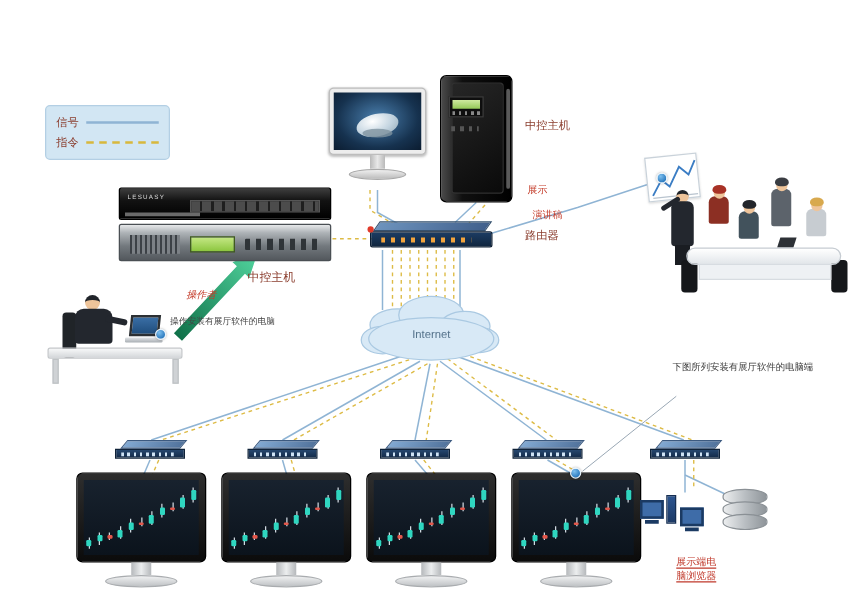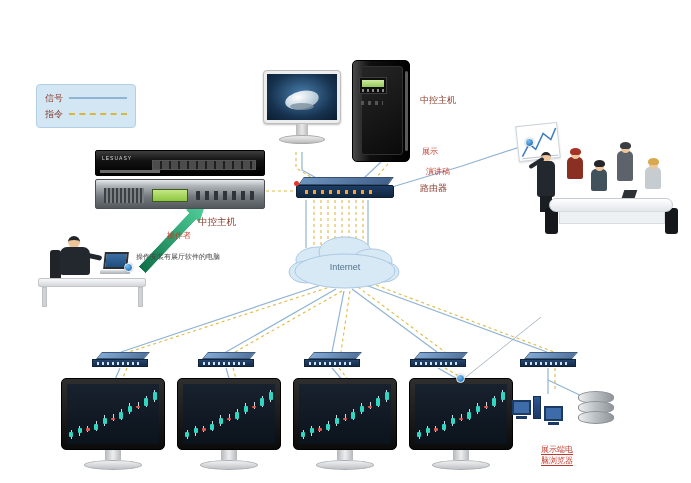--- a/index.html
+++ b/index.html
@@ -297,21 +297,21 @@
     <div class="op-body"></div>
     <div class="op-arm"></div>
   </div>
   <div class="dev op-desk"></div>
   <div class="dev op-leg" style="left:42px;"></div>
   <div class="dev op-leg" style="left:138px;"></div>
   <div class="dev lap">
     <div class="lap-screen"></div>
     <div class="lap-base"></div>
   </div>
-  <div class="rlabel" style="left:167px;top:230px;">操作者</div>
+  <div class="rlabel" style="left:149px;top:230px;font-style:italic;">操作者</div>
   <div class="slabel" style="left:136px;top:252px;">操作安装有展厅软件的电脑</div>
 
   <div class="dev meeting">
     <div class="abs mt-poster">
       <svg width="42" height="36">
         <polyline points="3,30 11,18 17,24 26,9 33,16 39,5" fill="none" stroke="#3b7dc4" stroke-width="1.5"></polyline>
         <line x1="3" y1="32" x2="39" y2="32" stroke="#b9c4cf" stroke-width="1"></line>
       </svg>
     </div>
     <div class="abs mt-presenter">
@@ -347,20 +347,21 @@
       <div class="f-body" style="background:#c7ccd1;"></div>
     </div>
     <div class="abs mt-laptop"></div>
     <div class="abs mt-table"></div>
     <div class="abs mt-skirt"></div>
   </div>
 
   <div class="abs internet-label">Internet</div>
 
   <div class="abs callout">
+    <span class="callout-desc">下图所列安装有展厅软件的电脑端</span>
   </div>
 
   <div class="dev switch" style="left:92px;top:352px;">
     <div class="sw-top"></div>
     <div class="sw-front">
         <div class="sw-leds"></div>
       </div>
   </div>
   <div class="dev switch" style="left:198px;top:352px;">
     <div class="sw-top"></div>

